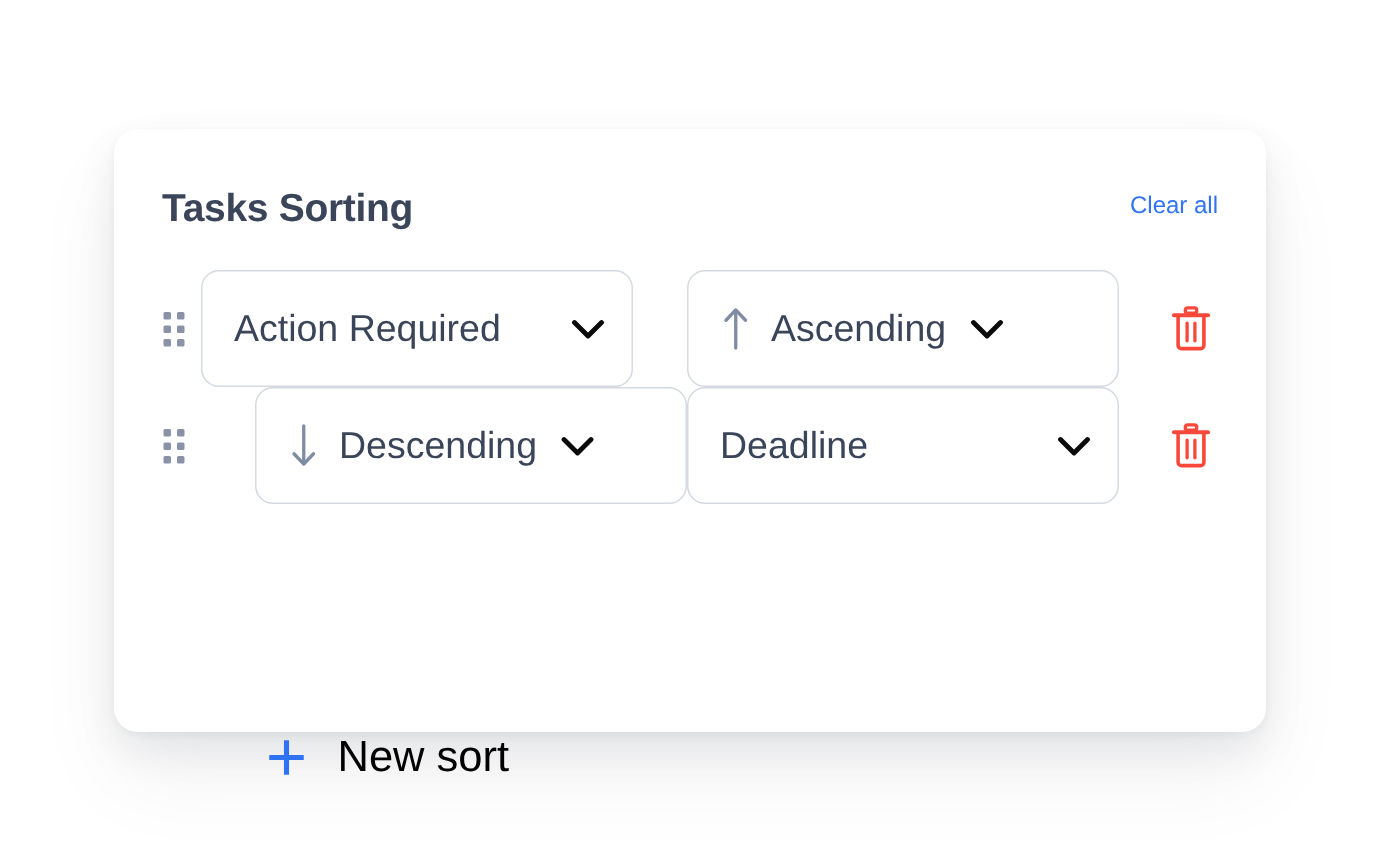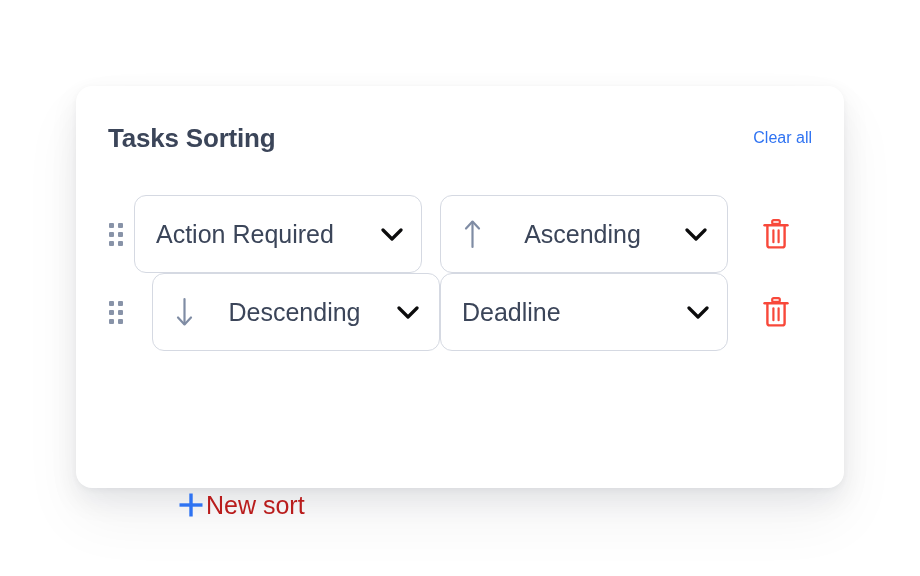--- a/index.html
+++ b/index.html
@@ -64,21 +64,21 @@
     line-height: 1;
     cursor: pointer;
     white-space: nowrap;
     user-select: none;
   }
 
   
   .rows {
     position: absolute;
     left: 0;
-    top: 109px;
+    top: 94px;
     right: 0;
   }
   .sort-row {
     position: relative;
     height: 78px;
     display: flex;
     align-items: center;
     padding-left: 31px;
   }
 
@@ -118,23 +118,23 @@
     cursor: pointer;
     user-select: none;
   }
   .select.field-select {
     width: 288px;
     padding: 0 18px 0 21px;
     justify-content: space-between;
   }
   .select.dir-select {
     width: 288px;
-    margin-left: 18px;
+    margin-left: 36px;
     padding: 0 20px 0 23px;
-    justify-content: space-between;
+    justify-content: flex-start;
   }
   .select-label {
     font-size: 25px;
     color: #3b4559;
     line-height: 1;
     white-space: nowrap;
   }
   .dir-select .select-label {
     margin-left: 15px;
   }
@@ -171,23 +171,24 @@
     display: flex;
     align-items: center;
     cursor: pointer;
     user-select: none;
   }
   .plus-icon {
     display: block;
     flex: 0 0 auto;
   }
   .new-sort-label {
-    font-size: 25px;
-    color: #b91c1c;
-    line-height: 1;
+    font-size: 29px;
+    color: #000000;
+    line-height: 1;
+    margin-left: 19px;
     white-space: nowrap;
   }
 </style>
 </head>
 <body>
 
 <div class="stage">
 
   <div class="card">
 

